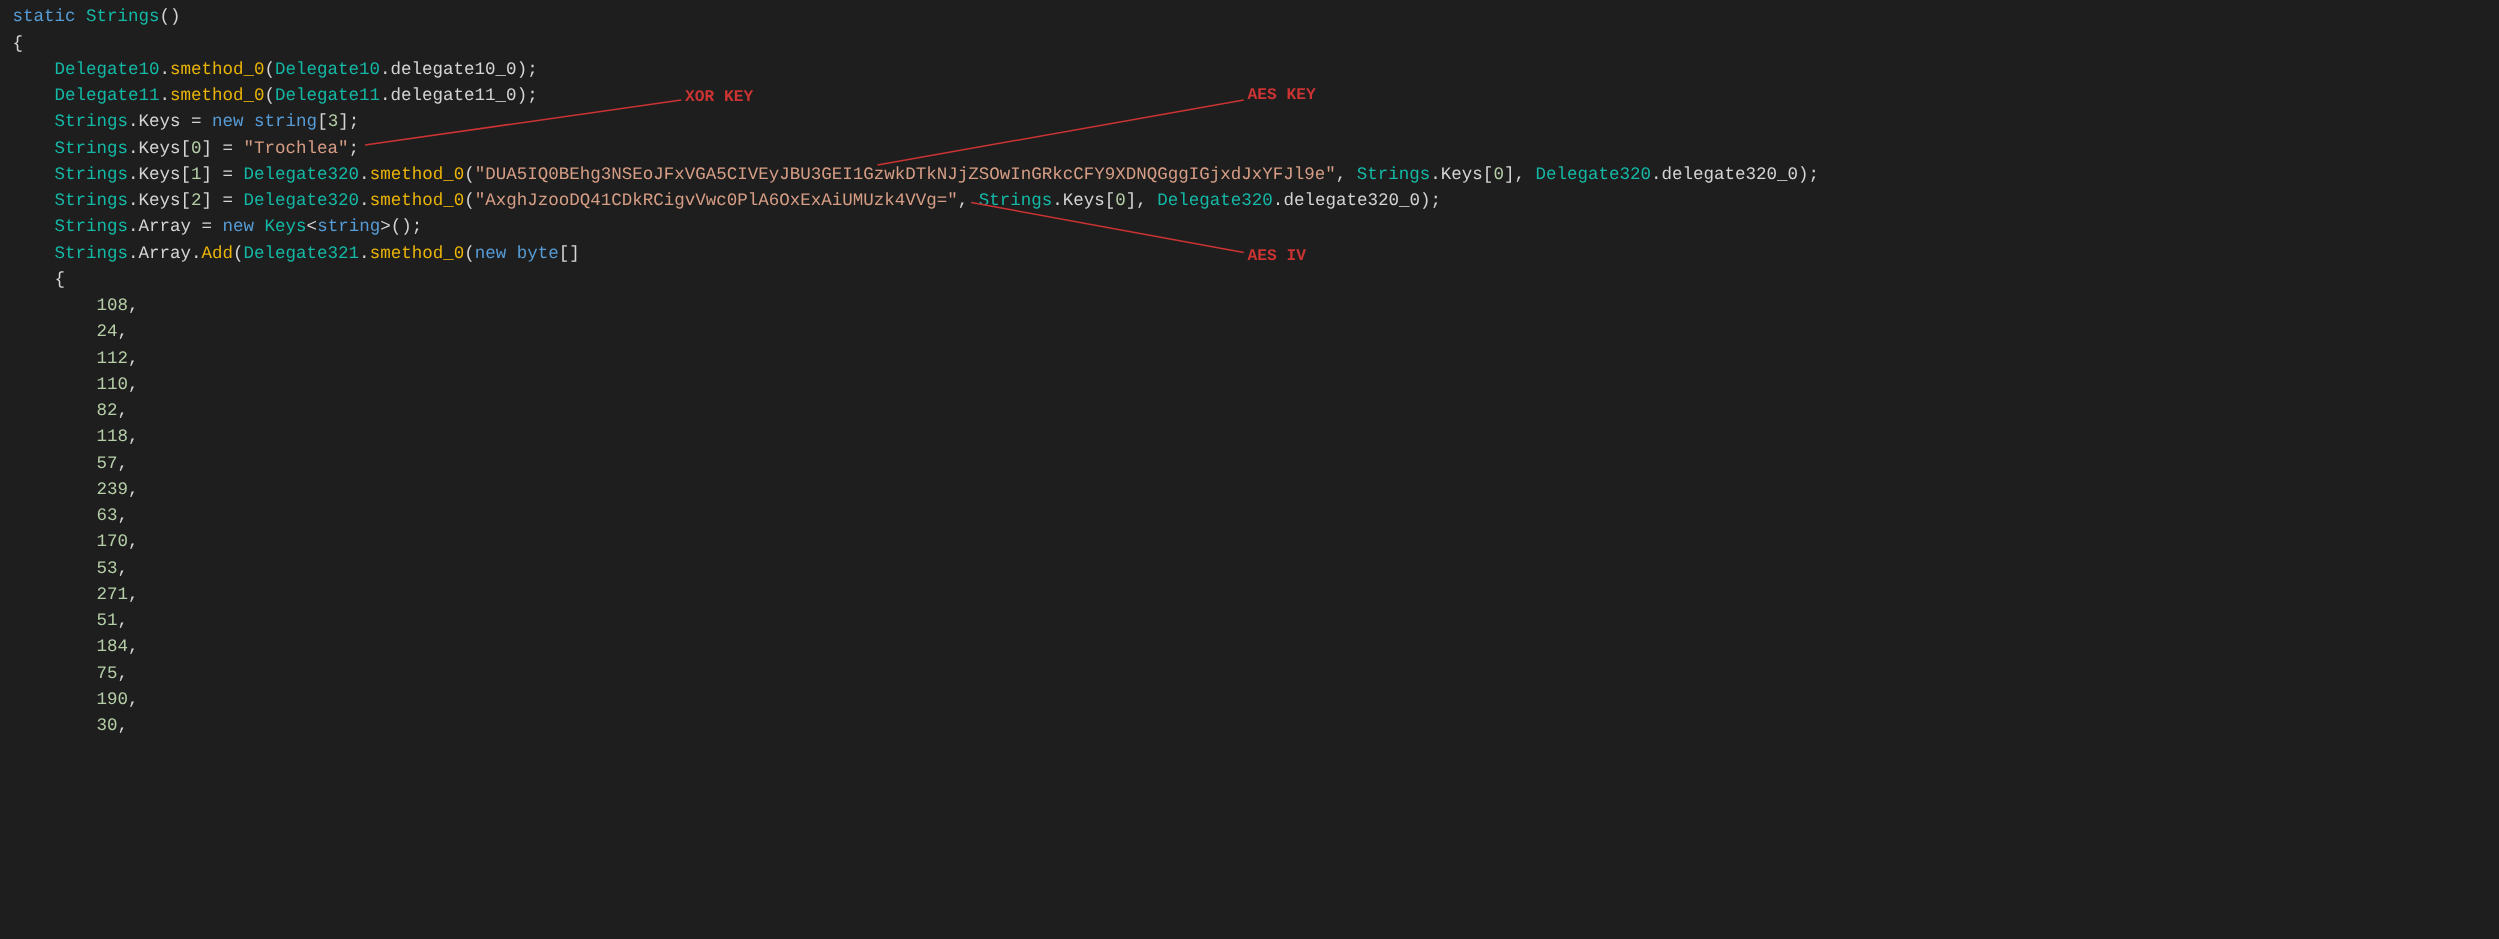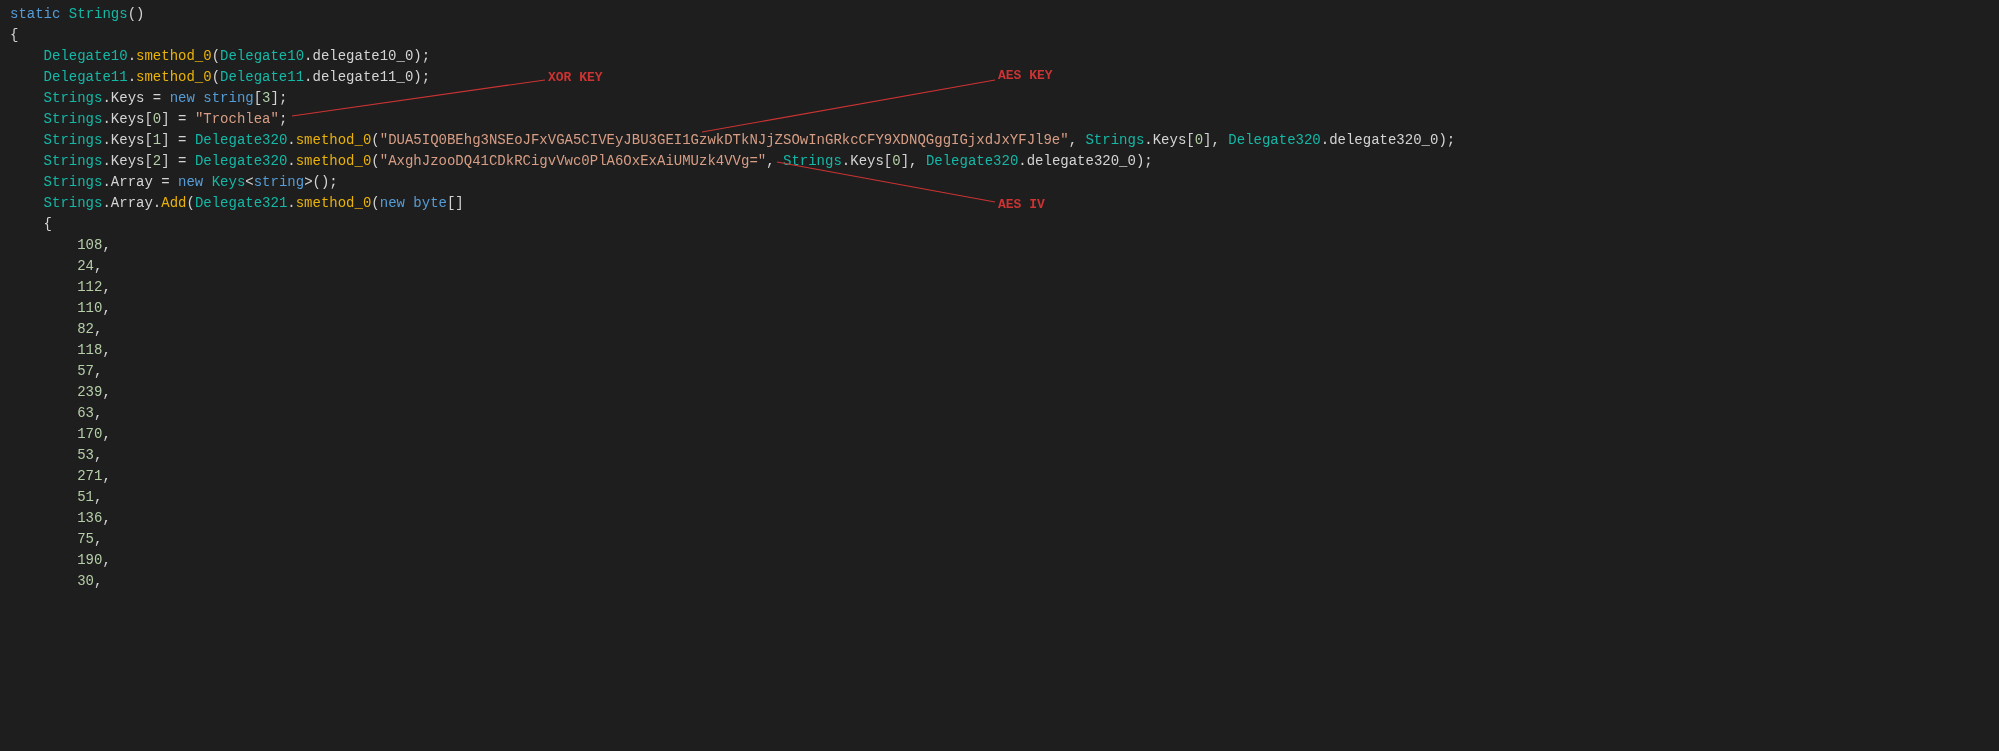--- a/index.html
+++ b/index.html
@@ -62,21 +62,21 @@
 <div class="code-line">        <span class="num">110</span><span class="punct">,</span></div>
 <div class="code-line">        <span class="num">82</span><span class="punct">,</span></div>
 <div class="code-line">        <span class="num">118</span><span class="punct">,</span></div>
 <div class="code-line">        <span class="num">57</span><span class="punct">,</span></div>
 <div class="code-line">        <span class="num">239</span><span class="punct">,</span></div>
 <div class="code-line">        <span class="num">63</span><span class="punct">,</span></div>
 <div class="code-line">        <span class="num">170</span><span class="punct">,</span></div>
 <div class="code-line">        <span class="num">53</span><span class="punct">,</span></div>
 <div class="code-line">        <span class="num">271</span><span class="punct">,</span></div>
 <div class="code-line">        <span class="num">51</span><span class="punct">,</span></div>
-<div class="code-line">        <span class="num">136</span><span class="punct">,</span></div>
+<div class="code-line">        <span class="num">184</span><span class="punct">,</span></div>
 <div class="code-line">        <span class="num">75</span><span class="punct">,</span></div>
 <div class="code-line">        <span class="num">190</span><span class="punct">,</span></div>
 <div class="code-line">        <span class="num">30</span><span class="punct">,</span></div>
 
 <div class="annotation" style="left:548px; top:68px;">XOR KEY</div>
 <div class="annotation" style="left:998px; top:66px;">AES KEY</div>
 <div class="annotation" style="left:998px; top:195px;">AES IV</div>
 
 <svg class="arrow" style="left:290px; top:78px; width:260px; height:42px;">
   <line x1="255" y1="2" x2="2" y2="38"></line>

